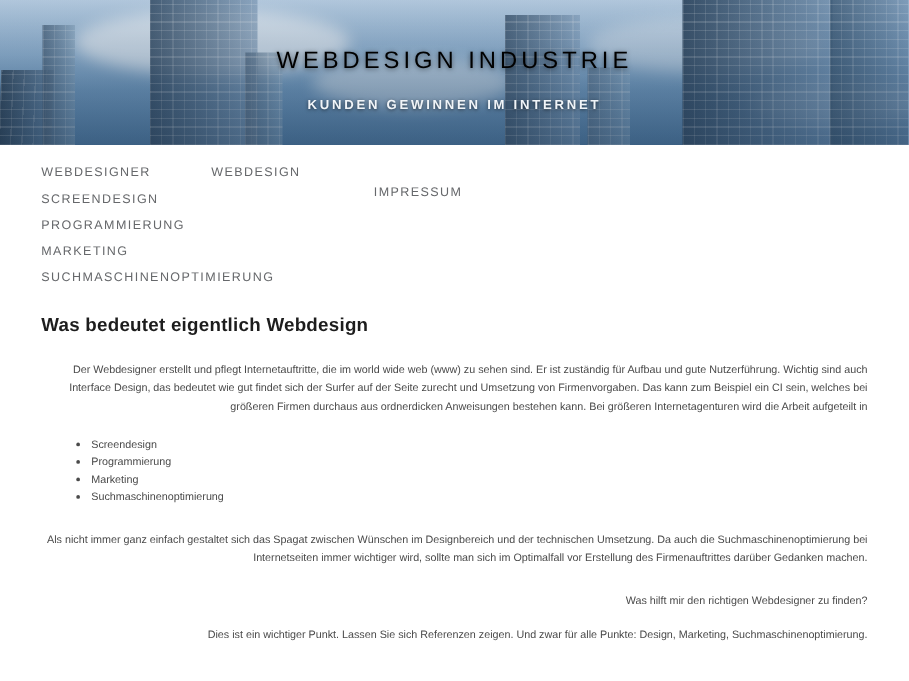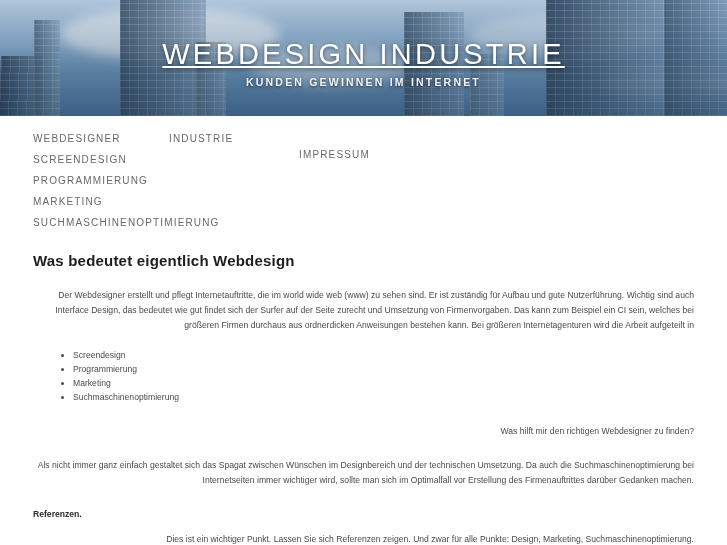--- a/index.html
+++ b/index.html
@@ -68,29 +68,28 @@
     inset: 0;
     background: linear-gradient(180deg, rgba(20,40,64,0.05) 0%, rgba(16,32,52,0.30) 100%);
   }
   .hero-text {
     position: absolute;
     left: 0; right: 0;
     top: 38px;
     text-align: center;
   }
   .hero-title {
-    font-size: 29px;
+    font-size: 19px;
     letter-spacing: 3.2px;
-    color: #ffffff;
+    color: #000000;
     text-shadow: 0 1px 4px rgba(0,0,0,.55);
     font-weight: 400;
-    text-decoration: underline;
   }
   .hero-sub {
-    margin-top: 5px;
+    margin-top: 18px;
     font-size: 10.5px;
     letter-spacing: 2.2px;
     color: #f0f4f8;
     text-shadow: 0 1px 3px rgba(0,0,0,.6);
     font-weight: 700;
   }
 
   
   .nav {
     position: relative;
@@ -198,37 +197,36 @@
   </div>
 </div>
 
 <nav class="nav">
   <div class="nav-inner">
     <a class="n0" href="#">WEBDESIGNER</a>
     <a class="n1" href="#">SCREENDESIGN</a>
     <a class="n2" href="#">PROGRAMMIERUNG</a>
     <a class="n3" href="#">MARKETING</a>
     <a class="n4" href="#">SUCHMASCHINENOPTIMIERUNG</a>
-    <a class="n5" href="#">INDUSTRIE</a>
+    <a class="n5" href="#">WEBDESIGN</a>
     <a class="n6" href="#">IMPRESSUM</a>
   </div>
 </nav>
 
 <main class="content">
   <h1 class="page-title">Was bedeutet eigentlich Webdesign</h1>
 
   <p class="body">Der Webdesigner erstellt und pflegt Internetauftritte, die im world wide web (www) zu sehen sind. Er ist zuständig für Aufbau und gute Nutzerführung. Wichtig sind auch Interface Design, das bedeutet wie gut findet sich der Surfer auf der Seite zurecht und Umsetzung von Firmenvorgaben. Das kann zum Beispiel ein CI sein, welches bei größeren Firmen durchaus aus ordnerdicken Anweisungen bestehen kann. Bei größeren Internetagenturen wird die Arbeit aufgeteilt in</p>
 
   <ul class="bullets">
     <li>Screendesign</li>
     <li>Programmierung</li>
     <li>Marketing</li>
     <li>Suchmaschinenoptimierung</li>
   </ul>
 
+  <p class="body">Als nicht immer ganz einfach gestaltet sich das Spagat zwischen Wünschen im Designbereich und der technischen Umsetzung. Da auch die Suchmaschinenoptimierung bei Internetseiten immer wichtiger wird, sollte man sich im Optimalfall vor Erstellung des Firmenauftrittes darüber Gedanken machen.</p>
+
   <p class="body">Was hilft mir den richtigen Webdesigner zu finden?</p>
 
-  <p class="body">Als nicht immer ganz einfach gestaltet sich das Spagat zwischen Wünschen im Designbereich und der technischen Umsetzung. Da auch die Suchmaschinenoptimierung bei Internetseiten immer wichtiger wird, sollte man sich im Optimalfall vor Erstellung des Firmenauftrittes darüber Gedanken machen.</p>
-
-  <p class="subhead">Referenzen.</p>
   <p class="body tight">Dies ist ein wichtiger Punkt. Lassen Sie sich Referenzen zeigen. Und zwar für alle Punkte: Design, Marketing, Suchmaschinenoptimierung.</p>
 
 </main>
 
 </body></html>

